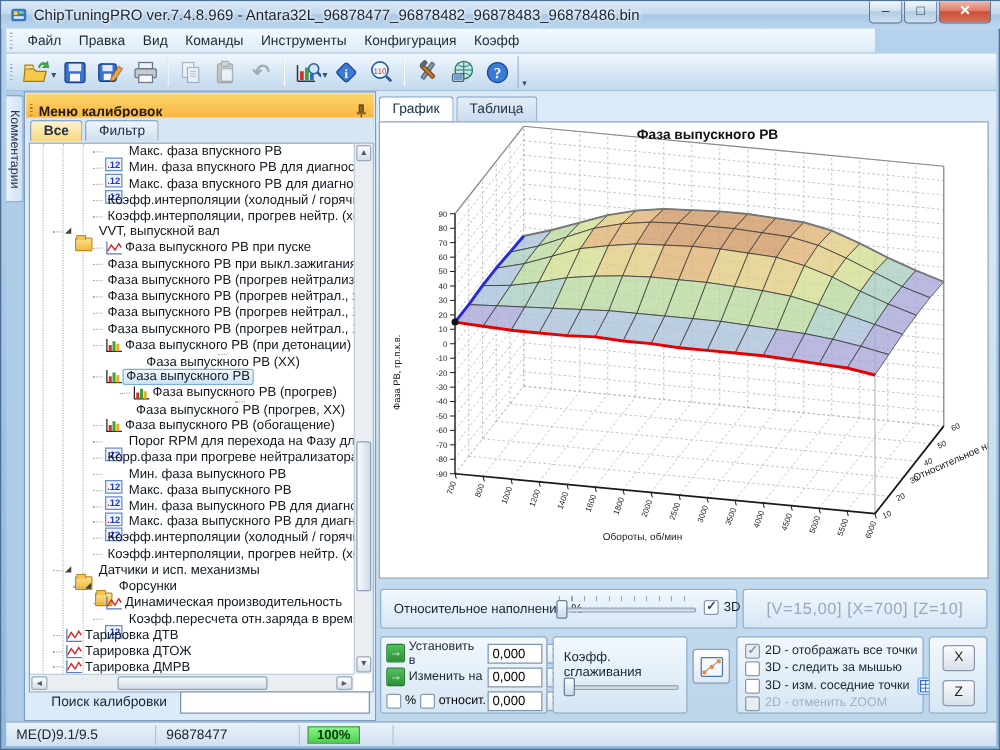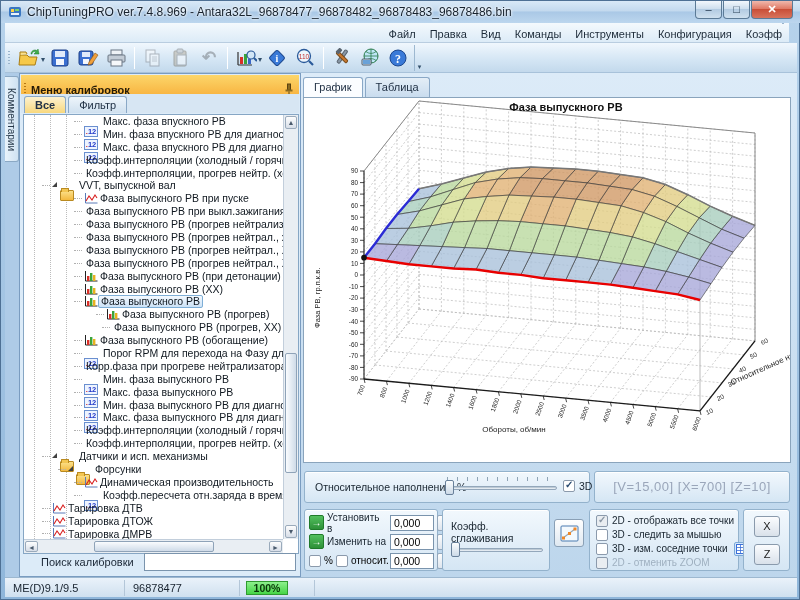--- a/index.html
+++ b/index.html
@@ -11,22 +11,22 @@
   .titlebar { position:absolute; left:0; top:0; width:800px; height:22px;
     background:linear-gradient(#d9e9f7 0%,#c3d9ee 45%,#aac8e6 50%,#bcd6ee 100%); }
   .title-icon { position:absolute; left:7px; top:4px; width:14px; height:14px; }
   .title-text { position:absolute; left:26px; top:4px; font-size:12px; color:#17222e; text-shadow:0 0 3px #fff, 0 0 3px #fff; white-space:nowrap; }
   .winbtns { position:absolute; right:8px; top:0; display:flex; }
   .winbtn { width:27px; height:18px; border:1px solid #5b7astroke; border:1px solid #5b7a96; border-top:none; border-radius:0 0 4px 4px;
     background:linear-gradient(#f2f7fc,#cfdfee 45%,#b3cbe2 50%,#cfe0ef); color:#243a50; font-size:11px; line-height:16px; text-align:center; margin-left:1px; }
   .winbtn.close { width:42px; background:linear-gradient(#f0b8ac,#e07a66 45%,#c94f38 50%,#d8735c); color:#fff; font-weight:bold; }
 
   
-  .menubar { position:absolute; left:4px; top:22px; width:784px; height:20px;
-    background:linear-gradient(#f4f9fd,#dcebf7); border-bottom:1px solid #b9cde0; display:flex; align-items:flex-end;flex-direction:column; }
+  .menubar { position:absolute; left:4px; top:22px; width:695px; height:20px;
+    background:linear-gradient(#f4f9fd,#dcebf7); border-bottom:1px solid #b9cde0; display:flex; align-items:center; }
   .grip { width:5px; height:14px; margin:0 3px 0 2px;
     background:repeating-linear-gradient(#9ab4cc 0 1px, transparent 1px 3px); background-size:2px 100%; background-repeat:no-repeat; background-position:1px 0; }
   .menu-item { padding:2px 7px; font-size:11px; color:#1c2a38; }
 
   
   .toolbar { position:absolute; left:4px; top:42px; width:792px; height:30px;
     background:linear-gradient(#f0f7fd,#d3e5f4 60%,#c3d9ec); border-bottom:1px solid #a8c2da; display:flex; align-items:center; }
   .tbtn { width:26px; height:26px; border-radius:3px; display:flex; align-items:center; justify-content:center; margin:0 1px; }
   .tbtn.dim { opacity:.45; filter:grayscale(.7); }
   .tsep { width:1px; height:22px; background:#9db8d0; border-right:1px solid #fff; margin:0 4px; }
@@ -374,21 +374,21 @@
             <div class="tree-item" style="padding-left: 50px;">
               <span class="hline"></span>
               <svg width="14" height="11" viewBox="0 0 14 11">
                 <path d="M1.5 0 V10 H13.5" stroke="#222" fill="none"></path>
                 <rect x="3" y="5" width="2.4" height="5" fill="#d83028"></rect>
                 <rect x="6" y="2" width="2.4" height="8" fill="#3aa43a"></rect>
                 <rect x="9" y="4" width="2.4" height="6" fill="#e8b020"></rect>
               </svg>
               <span class="t-label">Фаза выпускного РВ (при детонации)</span>
             </div>
-            <div class="tree-item" style="padding-left: 50px;">
+            <div class="tree-item" style="padding-left: 50px; flex-direction: column;">
               <span class="hline"></span>
               <svg width="14" height="11" viewBox="0 0 14 11">
                 <path d="M1.5 0 V10 H13.5" stroke="#222" fill="none"></path>
                 <rect x="3" y="5" width="2.4" height="5" fill="#d83028"></rect>
                 <rect x="6" y="2" width="2.4" height="8" fill="#3aa43a"></rect>
                 <rect x="9" y="4" width="2.4" height="6" fill="#e8b020"></rect>
               </svg>
               <span class="t-label">Фаза выпускного РВ (ХХ)</span>
             </div>
             <div class="tree-item sel" style="padding-left: 50px;">
@@ -404,21 +404,21 @@
             <div class="tree-item" style="padding-left: 32px; margin-left: 40px;">
               <span class="hline"></span>
               <svg width="14" height="11" viewBox="0 0 14 11">
                 <path d="M1.5 0 V10 H13.5" stroke="#222" fill="none"></path>
                 <rect x="3" y="5" width="2.4" height="5" fill="#d83028"></rect>
                 <rect x="6" y="2" width="2.4" height="8" fill="#3aa43a"></rect>
                 <rect x="9" y="4" width="2.4" height="6" fill="#e8b020"></rect>
               </svg>
               <span class="t-label">Фаза выпускного РВ (прогрев)</span>
             </div>
-            <div class="tree-item" style="padding-left: 78px;">
+            <div class="tree-item" style="padding-left: 78px; flex-direction: column;">
               <span class="hline"></span>
               <svg width="14" height="11" viewBox="0 0 14 11">
                 <path d="M1.5 0 V10 H13.5" stroke="#222" fill="none"></path>
                 <rect x="3" y="5" width="2.4" height="5" fill="#d83028"></rect>
                 <rect x="6" y="2" width="2.4" height="8" fill="#3aa43a"></rect>
                 <rect x="9" y="4" width="2.4" height="6" fill="#e8b020"></rect>
               </svg>
               <span class="t-label">Фаза выпускного РВ (прогрев, ХХ)</span>
             </div>
             <div class="tree-item" style="padding-left: 50px;">

